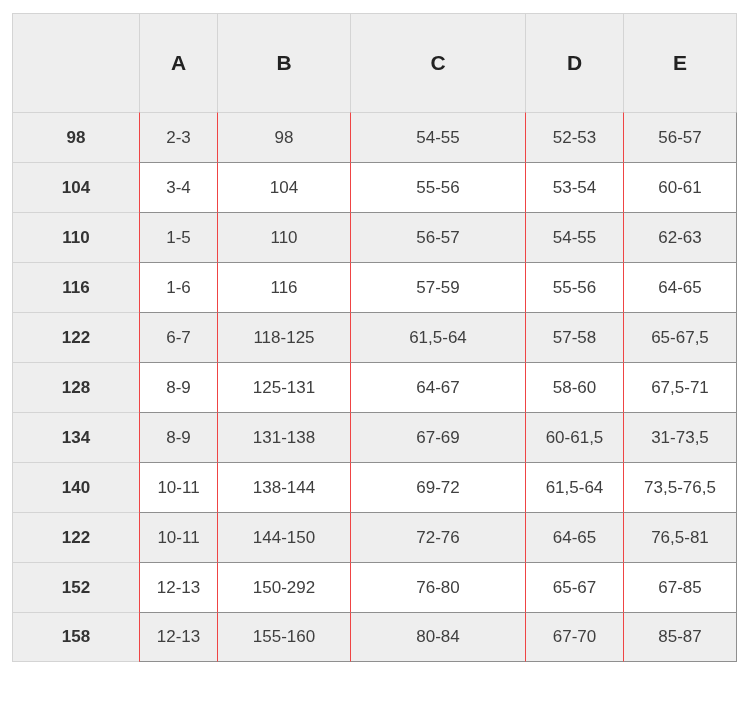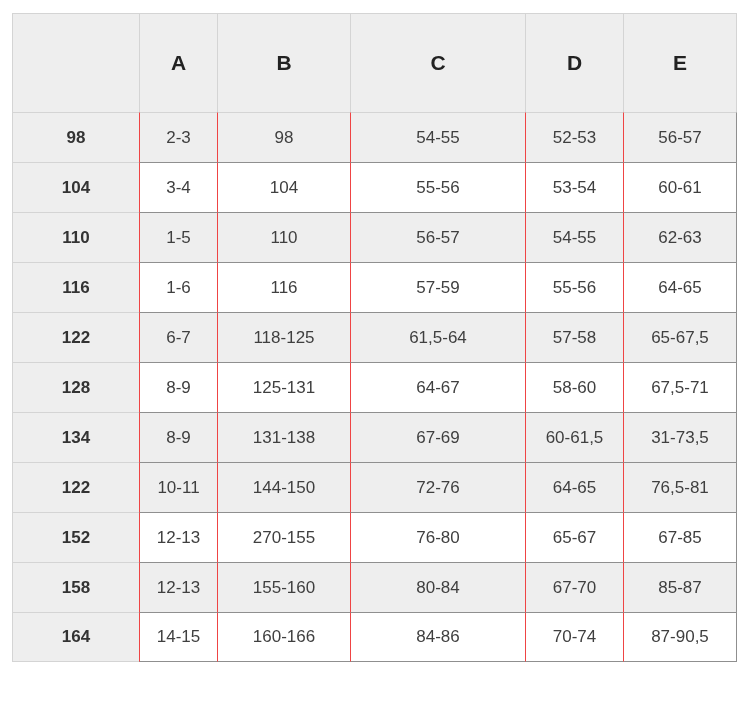--- a/index.html
+++ b/index.html
@@ -154,47 +154,47 @@
           <td class="data-cell">67,5-71</td>
         </tr>
         <tr class="shade">
           <td class="label-cell">134</td>
           <td class="data-cell">8-9</td>
           <td class="data-cell">131-138</td>
           <td class="data-cell">67-69</td>
           <td class="data-cell">60-61,5</td>
           <td class="data-cell">31-73,5</td>
         </tr>
+        <tr>
+          <td class="label-cell">140</td>
+          <td class="data-cell">10-11</td>
+          <td class="data-cell">138-144</td>
+          <td class="data-cell">69-72</td>
+          <td class="data-cell">61,5-64</td>
+          <td class="data-cell">73,5-76,5</td>
+        </tr>
         <tr class="shade">
           <td class="label-cell">122</td>
           <td class="data-cell">10-11</td>
           <td class="data-cell">144-150</td>
           <td class="data-cell">72-76</td>
           <td class="data-cell">64-65</td>
           <td class="data-cell">76,5-81</td>
         </tr>
         <tr>
           <td class="label-cell">152</td>
           <td class="data-cell">12-13</td>
-          <td class="data-cell">270-155</td>
+          <td class="data-cell">150-292</td>
           <td class="data-cell">76-80</td>
           <td class="data-cell">65-67</td>
           <td class="data-cell">67-85</td>
         </tr>
         <tr class="shade">
           <td class="label-cell">158</td>
           <td class="data-cell">12-13</td>
           <td class="data-cell">155-160</td>
           <td class="data-cell">80-84</td>
           <td class="data-cell">67-70</td>
           <td class="data-cell">85-87</td>
         </tr>
-        <tr>
-          <td class="label-cell">164</td>
-          <td class="data-cell">14-15</td>
-          <td class="data-cell">160-166</td>
-          <td class="data-cell">84-86</td>
-          <td class="data-cell">70-74</td>
-          <td class="data-cell">87-90,5</td>
-        </tr>
       </tbody>
   </table>
 </div>
 
 </body></html>

